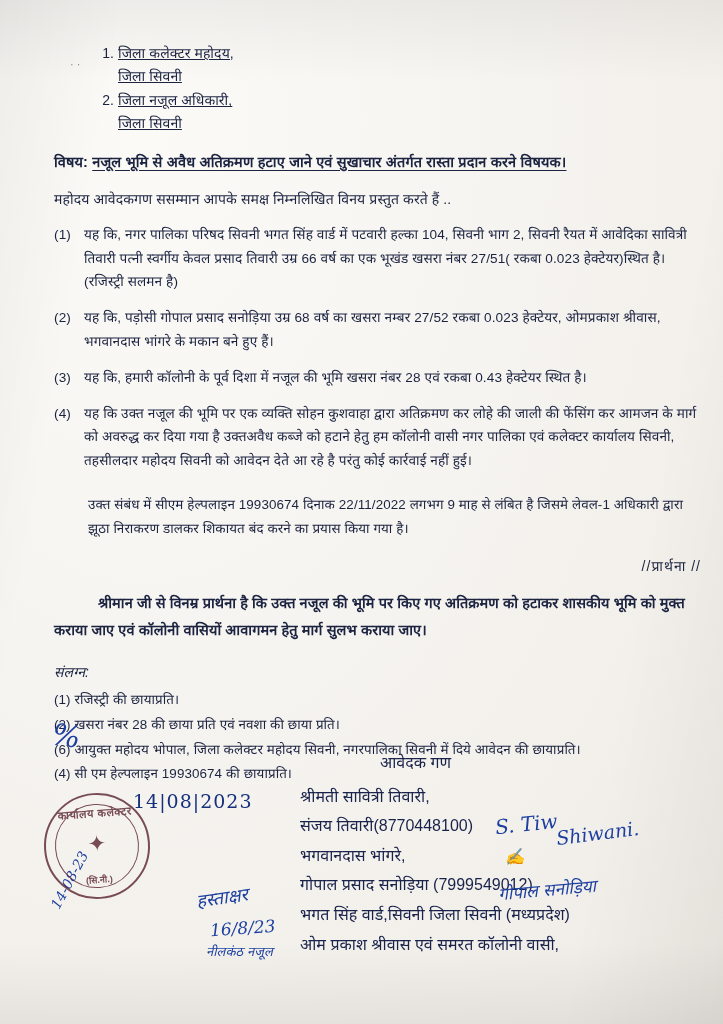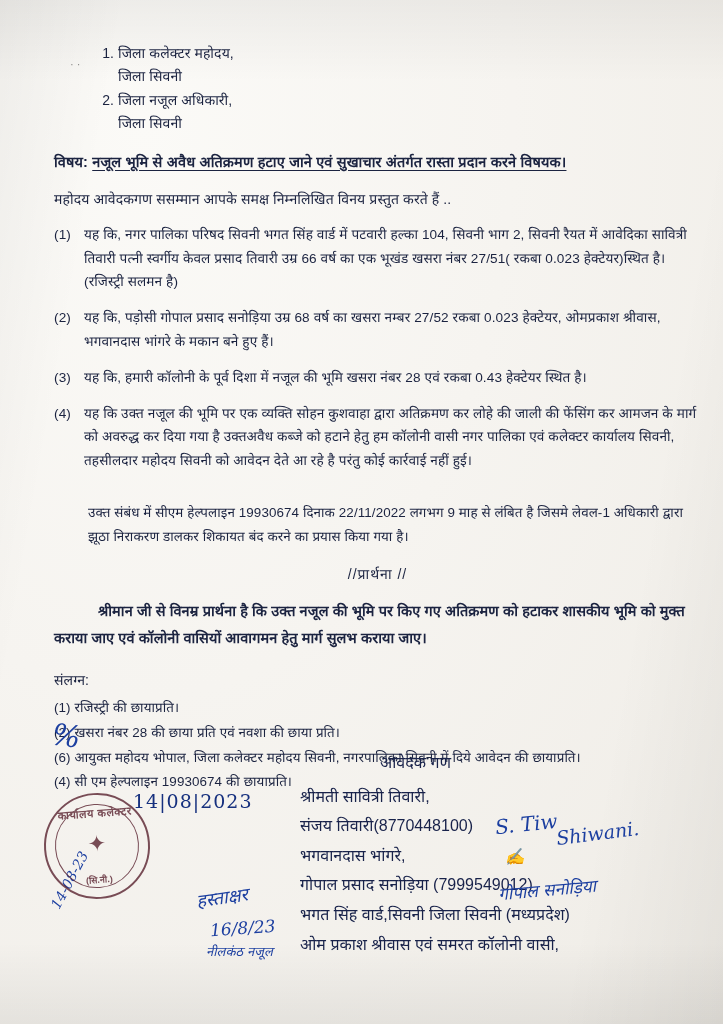--- a/index.html
+++ b/index.html
@@ -38,21 +38,21 @@
     letter-spacing: 0.1px;
   }
   .ink { color: #18224a; }
 
   .to-line { font-size: 14px; margin-left: 26px; }
   ol.recipients {
     margin: 4px 0 0 0;
     padding-left: 64px;
     font-size: 14px;
   }
-  ol.recipients li { margin-bottom: 2px; }
+  ol.recipients li { margin-bottom: 2px; text-decoration: underline; }
   ol.recipients li .sub { display: block; margin-left: 0; }
 
   .subject {
     margin-top: 16px;
     font-size: 14.5px;
     font-weight: 700;
     letter-spacing: 0.15px;
   }
   .subject .u { text-decoration: underline; text-underline-offset: 3px; }
 
@@ -61,39 +61,39 @@
   .para {
     margin-top: 12px;
     padding-left: 30px;
     text-indent: -30px;
     font-size: 13.6px;
     line-height: 1.75;
   }
   .para .num { display: inline-block; width: 30px; text-indent: 0; }
 
   .note {
-    margin-top: 28px;
+    margin-top: 20px;
     font-size: 13.4px;
     line-height: 1.8;
     padding-left: 34px;
   }
   .prarthana {
-    text-align: center;
+    text-align: right;
     margin-top: 14px;
     font-size: 14px;
     letter-spacing: 1px;
   }
   .request {
     margin-top: 12px;
     font-size: 14.5px;
     font-weight: 700;
     line-height: 1.85;
     text-indent: 44px;
   }
-  .enc-title { margin-top: 18px; font-size: 14px; }
+  .enc-title { margin-top: 18px; font-size: 14px; font-style: italic; }
   .enc-list { margin-top: 4px; font-size: 13.4px; line-height: 1.85; }
 
   .signblock {
     position: absolute;
     left: 300px; top: 748px;
     font-size: 16px;
     line-height: 1.85;
   }
   .signblock .head { margin-left: 80px; margin-bottom: 4px; }
 

